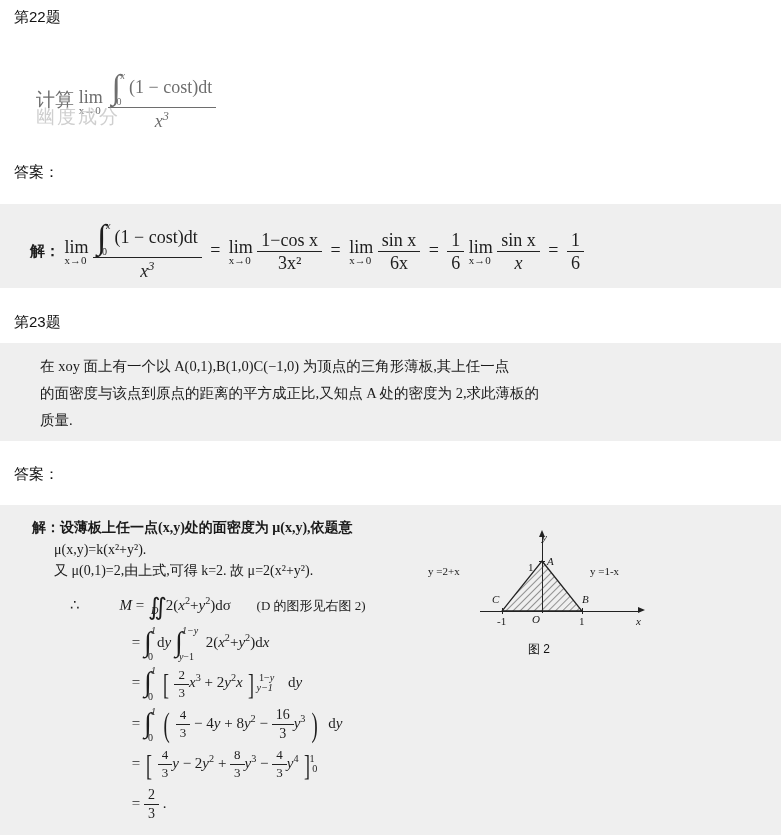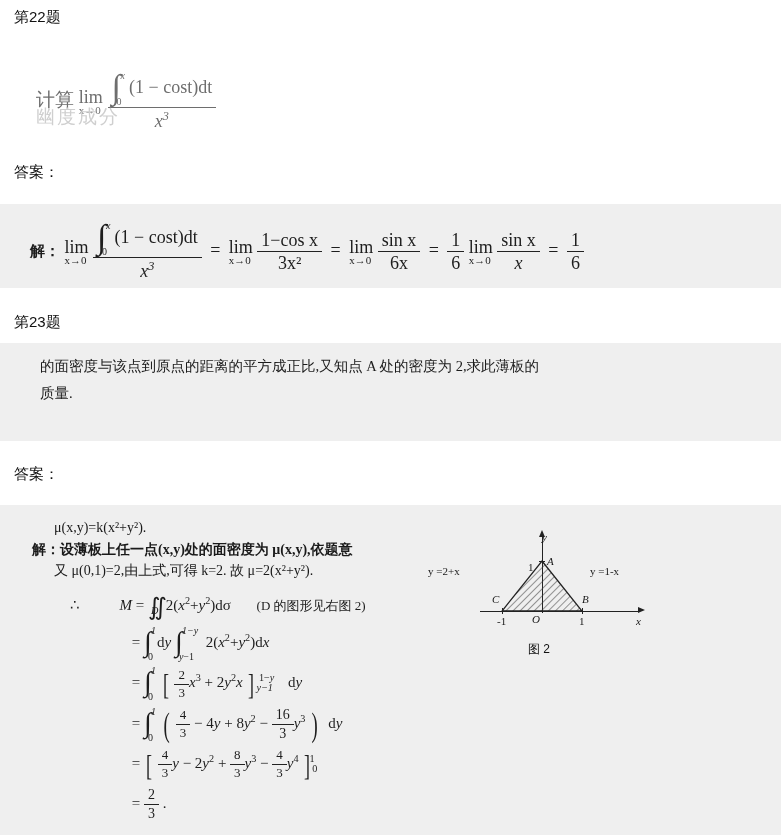--- a/index.html
+++ b/index.html
@@ -249,35 +249,36 @@
         <span class="num">1</span>
         <span class="den">6</span>
       </span>
     </div>
   </div>
 
   <div class="block q-heading" style="left:0; top:313px;">第23题</div>
 
   <div class="block panel" style="left:0; top:343px; width:781px; height:98px;">
     <div class="panel-text" style="position:absolute; left:40px; top:10px; right:40px;">
+      <div>在 xoy 面上有一个以 A(0,1),B(1,0)C(−1,0) 为顶点的三角形薄板,其上任一点</div>
       <div>的面密度与该点到原点的距离的平方成正比,又知点 A 处的密度为 2,求此薄板的</div>
       <div>质量.</div>
     </div>
   </div>
 
   <div class="block ans-label" style="left:0; top:465px;">答案：</div>
 
   <div class="block panel" style="left:0; top:505px; width:781px; height:330px;">
 
     <div style="position:absolute; left:32px; top:12px; font-size:14px; line-height:1.55;">
+      <div style="white-space:nowrap;">
+        <span style="font-weight:bold;">解：设薄板上任一点(x,y)处的面密度为 μ(x,y),依题意</span>
+      </div>
       <div style="white-space:nowrap; margin-left:22px;">
         <span>μ(x,y)=k(x²+y²).</span>
-      </div>
-      <div style="white-space:nowrap;">
-        <span style="font-weight:bold;">解：设薄板上任一点(x,y)处的面密度为 μ(x,y),依题意</span>
       </div>
       <div style="white-space:nowrap; margin-left:22px;">
         <span>又 μ(0,1)=2,由上式,可得 k=2. 故 μ=2(x²+y²).</span>
       </div>
     </div>
 
     <ul class="solution-list math" style="position:absolute; left:32px; top:88px; font-size:15px;margin-left:38px;">
       <li>
         <span style="display:inline-block; width:18px;">∴</span>
         <span style="display:inline-block; width:24px;"></span>

